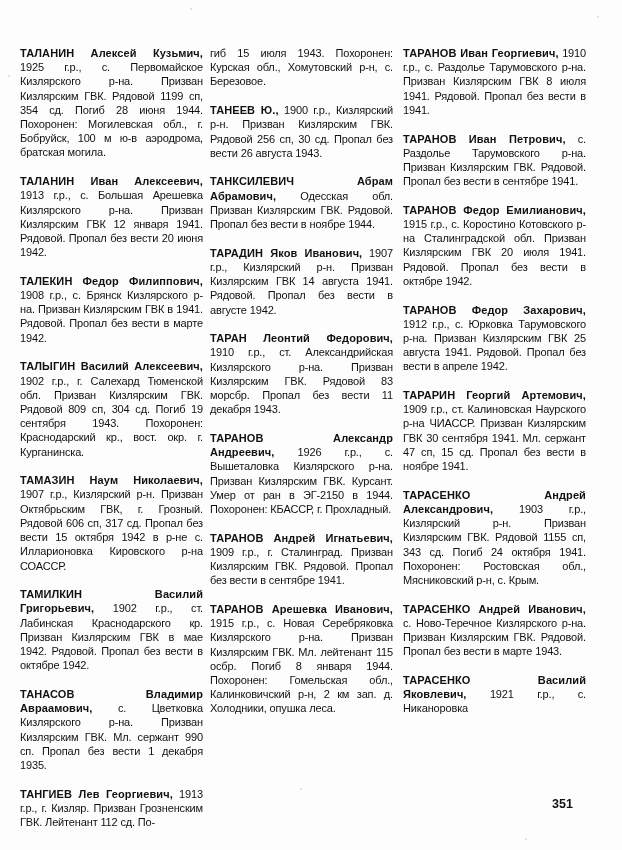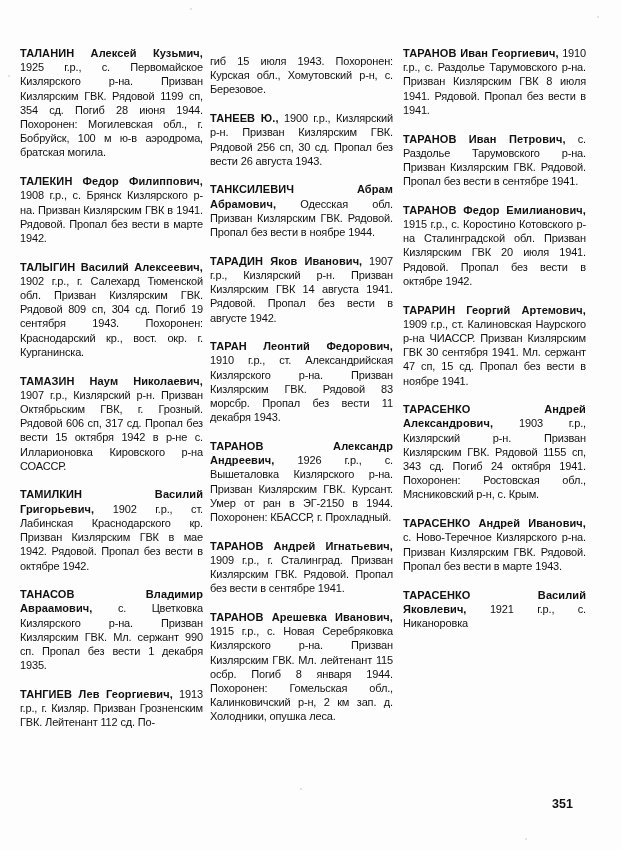--- a/index.html
+++ b/index.html
@@ -20,21 +20,21 @@
     left: 0; top: 0;
     width: 622px; height: 850px;
     background: #fdfdfd;
   }
   .column {
     position: absolute;
     top: 46px;
     width: 183px;
   }
   .col-1 { left: 20px; }
-  .col-2 { left: 210px; margin-top: 8px; }
+  .col-2 { left: 210px; }
   .col-3 { left: 403px; width: 183px; }
   .entry {
     font-size: 11px;
     line-height: 14.2px;
     text-align: justify;
     hyphens: manual;
     margin: 0 0 14.5px 0;
     letter-spacing: -0.15px;
   }
   .entry .name {
@@ -59,20 +59,21 @@
     border-radius: 1px;
   }
 </style>
 </head>
 <body>
 
 <div class="page">
 
   <div class="column col-1">
     <p class="entry"><span class="name">ТАЛАНИН Алексей Кузьмич,</span><span> 1925 г.р., с. Первомайское Кизлярского р-на. Призван Кизлярским ГВК. Рядовой 1199 сп, 354 сд. Погиб 28 июня 1944. Похоронен: Могилевская обл., г. Бобруйск, 100 м ю-в аэродрома, братская могила.</span></p>
+    <p class="entry"><span class="name">ТАЛАНИН Иван Алексеевич,</span><span> 1913 г.р., с. Большая Арешевка Кизлярского р-на. Призван Кизлярским ГВК 12 января 1941. Рядовой. Пропал без вести 20 июня 1942.</span></p>
     <p class="entry"><span class="name">ТАЛЕКИН Федор Филиппович,</span><span> 1908 г.р., с. Брянск Кизлярского р-на. Призван Кизлярским ГВК в 1941. Рядовой. Пропал без вести в марте 1942.</span></p>
     <p class="entry"><span class="name">ТАЛЫГИН Василий Алексеевич,</span><span> 1902 г.р., г. Салехард Тюменской обл. Призван Кизлярским ГВК. Рядовой 809 сп, 304 сд. Погиб 19 сентября 1943. Похоронен: Краснодарский кр., вост. окр. г. Курганинска.</span></p>
     <p class="entry"><span class="name">ТАМАЗИН Наум Николаевич,</span><span> 1907 г.р., Кизлярский р-н. Призван Октябрьским ГВК, г. Грозный. Рядовой 606 сп, 317 сд. Пропал без вести 15 октября 1942 в р-не с. Илларионовка Кировского р-на СОАССР.</span></p>
     <p class="entry"><span class="name">ТАМИЛКИН Василий Григорьевич,</span><span> 1902 г.р., ст. Лабинская Краснодарского кр. Призван Кизлярским ГВК в мае 1942. Рядовой. Пропал без вести в октябре 1942.</span></p>
     <p class="entry"><span class="name">ТАНАСОВ Владимир Авраамович,</span><span> с. Цветковка Кизлярского р-на. Призван Кизлярским ГВК. Мл. сержант 990 сп. Пропал без вести 1 декабря 1935.</span></p>
     <p class="entry"><span class="name">ТАНГИЕВ Лев Георгиевич,</span><span> 1913 г.р., г. Кизляр. Призван Грозненским ГВК. Лейтенант 112 сд. По-</span></p>
   </div>
 
   <div class="column col-2">
     <p class="entry cont"><span class="name"></span><span>гиб 15 июля 1943. Похоронен: Курская обл., Хомутовский р-н, с. Березовое.</span></p>
@@ -82,20 +83,21 @@
     <p class="entry"><span class="name">ТАРАН Леонтий Федорович,</span><span> 1910 г.р., ст. Александрийская Кизлярского р-на. Призван Кизлярским ГВК. Рядовой 83 морсбр. Пропал без вести 11 декабря 1943.</span></p>
     <p class="entry"><span class="name">ТАРАНОВ Александр Андреевич,</span><span> 1926 г.р., с. Вышеталовка Кизлярского р-на. Призван Кизлярским ГВК. Курсант. Умер от ран в ЭГ-2150 в 1944. Похоронен: КБАССР, г. Прохладный.</span></p>
     <p class="entry"><span class="name">ТАРАНОВ Андрей Игнатьевич,</span><span> 1909 г.р., г. Сталинград. Призван Кизлярским ГВК. Рядовой. Пропал без вести в сентябре 1941.</span></p>
     <p class="entry"><span class="name">ТАРАНОВ Арешевка Иванович,</span><span> 1915 г.р., с. Новая Серебряковка Кизлярского р-на. Призван Кизлярским ГВК. Мл. лейтенант 115 осбр. Погиб 8 января 1944. Похоронен: Гомельская обл., Калинковичский р-н, 2 км зап. д. Холодники, опушка леса.</span></p>
   </div>
 
   <div class="column col-3">
     <p class="entry"><span class="name">ТАРАНОВ Иван Георгиевич,</span><span> 1910 г.р., с. Раздолье Тарумовского р-на. Призван Кизлярским ГВК 8 июля 1941. Рядовой. Пропал без вести в 1941.</span></p>
     <p class="entry"><span class="name">ТАРАНОВ Иван Петрович,</span><span> с. Раздолье Тарумовского р-на. Призван Кизлярским ГВК. Рядовой. Пропал без вести в сентябре 1941.</span></p>
     <p class="entry"><span class="name">ТАРАНОВ Федор Емилианович,</span><span> 1915 г.р., с. Коростино Котовского р-на Сталинградской обл. Призван Кизлярским ГВК 20 июля 1941. Рядовой. Пропал без вести в октябре 1942.</span></p>
+    <p class="entry"><span class="name">ТАРАНОВ Федор Захарович,</span><span> 1912 г.р., с. Юрковка Тарумовского р-на. Призван Кизлярским ГВК 25 августа 1941. Рядовой. Пропал без вести в апреле 1942.</span></p>
     <p class="entry"><span class="name">ТАРАРИН Георгий Артемович,</span><span> 1909 г.р., ст. Калиновская Наурского р-на ЧИАССР. Призван Кизлярским ГВК 30 сентября 1941. Мл. сержант 47 сп, 15 сд. Пропал без вести в ноябре 1941.</span></p>
     <p class="entry"><span class="name">ТАРАСЕНКО Андрей Александрович,</span><span> 1903 г.р., Кизлярский р-н. Призван Кизлярским ГВК. Рядовой 1155 сп, 343 сд. Погиб 24 октября 1941. Похоронен: Ростовская обл., Мясниковский р-н, с. Крым.</span></p>
     <p class="entry"><span class="name">ТАРАСЕНКО Андрей Иванович,</span><span> с. Ново-Теречное Кизлярского р-на. Призван Кизлярским ГВК. Рядовой. Пропал без вести в марте 1943.</span></p>
     <p class="entry"><span class="name">ТАРАСЕНКО Василий Яковлевич,</span><span> 1921 г.р., с. Никаноровка</span></p>
   </div>
 
   <div class="page-number">351</div>
 
   <div class="speck" style="left:8px;top:75px;"></div>
   <div class="speck" style="left:190px;top:8px;"></div>

